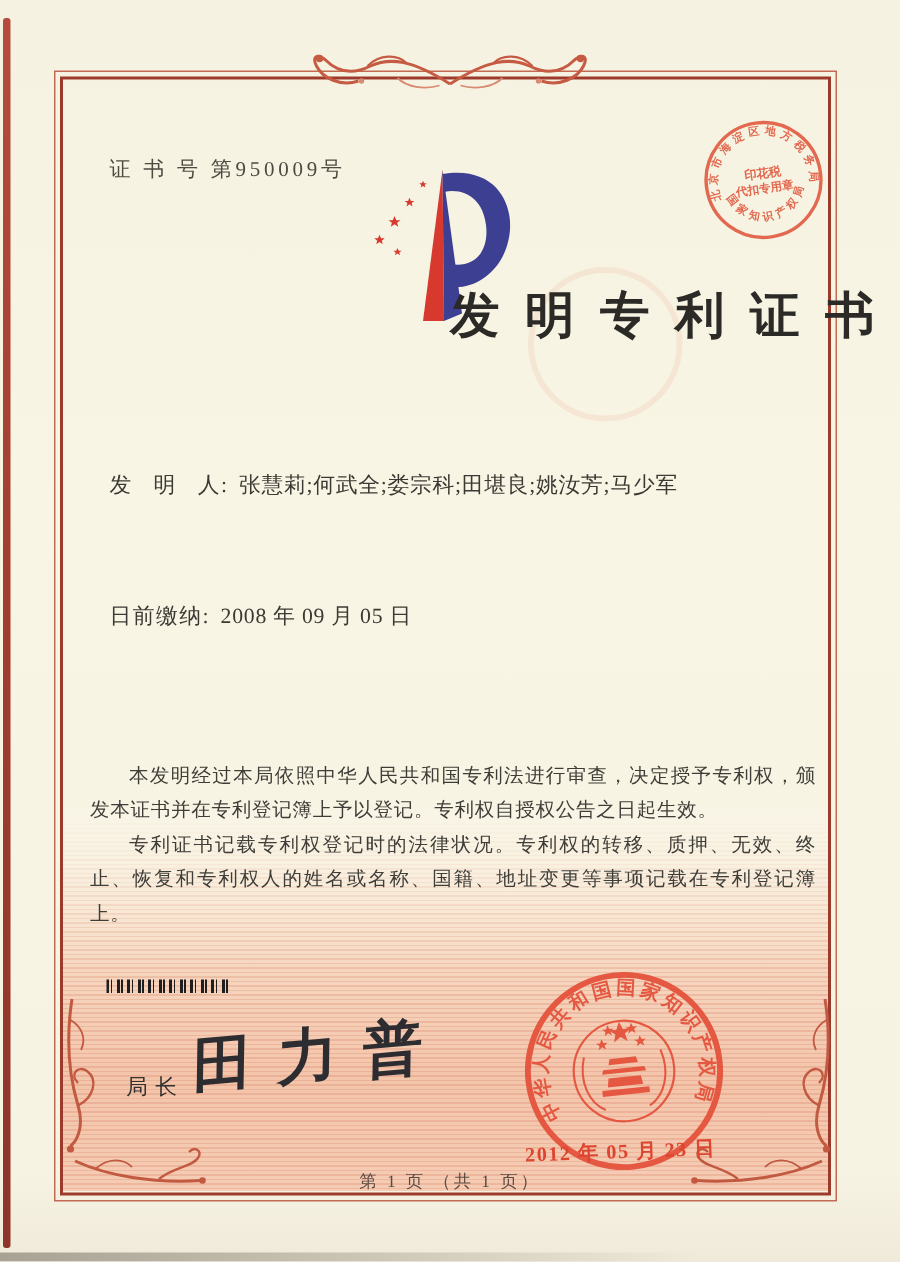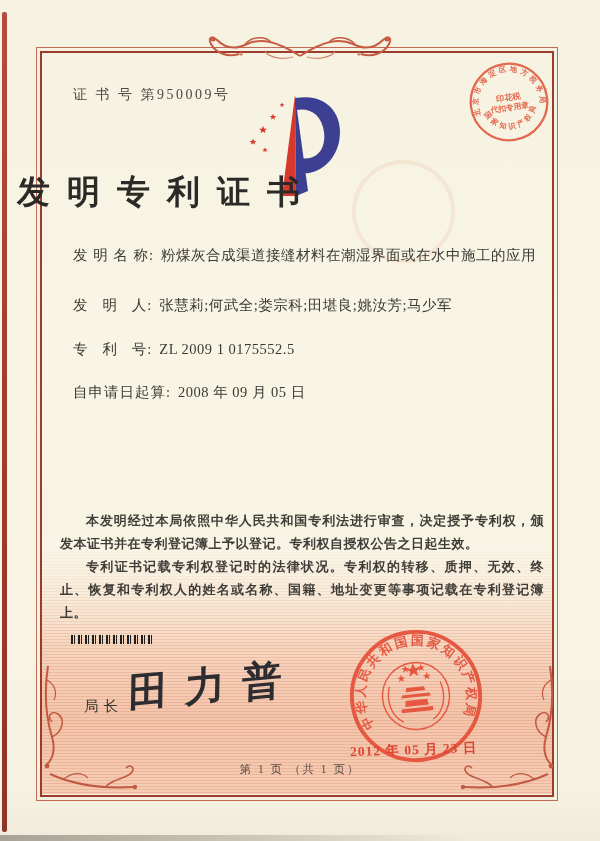--- a/index.html
+++ b/index.html
@@ -17,32 +17,32 @@
     background:linear-gradient(90deg,#a8a295 0%,#cbc5b4 40%,rgba(203,197,180,0) 78%);}
   
   .frame-outer{position:absolute;left:36px;top:47px;width:520px;height:752px;border:1px solid #c36a52;}
   .frame-inner{position:absolute;left:3px;top:3px;right:3px;bottom:3px;border:2px solid #9c3a2c;}
   
   .pink-band{position:absolute;left:42px;top:540px;width:510px;height:254px;z-index:1;
     background-image:
       linear-gradient(180deg,#f9f5e6 0%,rgba(249,245,230,.55) 18%,rgba(249,245,230,0) 42%),
       repeating-linear-gradient(180deg,rgba(208,106,78,.22) 0 1px,rgba(208,106,78,0) 1px 3px),
       linear-gradient(180deg,#f8f2e2 0%,#f7dcc6 32%,#f3c5ab 70%,#f5ccb4 100%);}
-  .content{position:absolute;inset:0;z-index:2;}
+  .content{position:absolute;inset:0;z-index:2;margin-top:18px;}
   .ornament{position:absolute;z-index:2;}
   .ghost-seal{position:absolute;left:352px;top:160px;width:95px;height:95px;border:4px solid rgba(222,88,66,.09);border-radius:50%;}
   .cert-no{position:absolute;left:73px;top:86px;font-size:14px;letter-spacing:2.5px;color:#4e4a42;}
   .logo{position:absolute;left:238px;top:92px;width:120px;height:122px;}
-  .title{position:absolute;left:0;right:0;top:170px;text-align:left;
+  .title{position:absolute;left:0;right:0;top:170px;text-align:right;
     font-size:33px;font-weight:700;letter-spacing:17px;text-indent:17px;color:#2b2a27;}
   .frow{position:absolute;left:73px;font-size:14.5px;color:#3b3933;white-space:nowrap;}
   .flabel{white-space:pre;letter-spacing:1px;}
   .fvalue{margin-left:7px;letter-spacing:.5px;}
-  .paras{position:absolute;left:60px;top:509px;width:484px;font-size:13px;line-height:23px;
-    color:#3f3d38;text-align:justify;font-weight:bold;}
+  .paras{position:absolute;left:60px;top:487px;width:484px;font-size:13px;line-height:23px;
+    color:#3f3d38;text-align:justify;}
   .paras p{margin:0;text-indent:2em;letter-spacing:.5px;}
   .sig-title{position:absolute;left:84px;top:697px;font-size:14.5px;letter-spacing:5px;color:#33312e;}
   .sig-name{position:absolute;left:128px;top:658px;font-size:40px;font-weight:600;color:#2d2d31;
     letter-spacing:17px;transform:rotate(-5deg) skewX(-6deg);white-space:nowrap;}
   .barcode{position:absolute;left:71px;top:635px;width:82px;height:9px;
     background:repeating-linear-gradient(90deg,#1f1f1f 0 2px,rgba(0,0,0,0) 2px 3px,#1f1f1f 3px 4px,rgba(0,0,0,0) 4px 7px);}
   .big-seal{position:absolute;left:347px;top:627px;width:138px;height:138px;opacity:.93;transform:rotate(-6deg);}
   .seal-date{position:absolute;left:350px;top:741px;width:135px;font-size:13.5px;font-weight:600;
     color:#dd4530;letter-spacing:1px;transform:rotate(-2deg);white-space:nowrap;}
   .tax-stamp{position:absolute;left:468px;top:61px;width:82px;height:82px;opacity:.9;transform:rotate(-8deg);}
@@ -108,31 +108,25 @@
       <path d="M57,6 C94,0 106,28 101,50 C96,73 76,84 61,81 L62,66 C80,69 88,56 86,40 C84,23 72,15 58,18 Z" fill="#3c3f92"></path>
       <use href="#star5" transform="translate(44,13) scale(0.5)" fill="#d8392e"></use>
       <use href="#star5" transform="translate(35,25) scale(0.65)" fill="#d8392e"></use>
       <use href="#star5" transform="translate(25,38) scale(0.8)" fill="#d8392e"></use>
       <use href="#star5" transform="translate(15,50) scale(0.7)" fill="#d8392e"></use>
       <use href="#star5" transform="translate(27,58) scale(0.55)" fill="#d8392e"></use>
     </svg>
 
     <div class="title">发明专利证书</div>
 
-    <div class="frow" style="top:246px">
-      <span class="flabel">发 明 名 称:</span><span class="fvalue">粉煤灰合成渠道接缝材料在潮湿界面或在水中施工的应用</span>
-    </div>
     <div class="frow" style="top:296px">
       <span class="flabel">发   明   人:</span><span class="fvalue">张慧莉;何武全;娄宗科;田堪良;姚汝芳;马少军</span>
     </div>
-    <div class="frow" style="top:340px">
-      <span class="flabel">专   利   号:</span><span class="fvalue">ZL 2009 1 0175552.5</span>
-    </div>
     <div class="frow" style="top:383px">
-      <span class="flabel">自申请日起算:</span><span class="fvalue">2008 年 09 月 05 日</span>
+      <span class="flabel">日前缴纳:</span><span class="fvalue">2008 年 09 月 05 日</span>
     </div>
 
     <div class="paras">
       <p>本发明经过本局依照中华人民共和国专利法进行审查，决定授予专利权，颁发本证书并在专利登记簿上予以登记。专利权自授权公告之日起生效。</p>
       <p>专利证书记载专利权登记时的法律状况。专利权的转移、质押、无效、终止、恢复和专利权人的姓名或名称、国籍、地址变更等事项记载在专利登记簿上。</p>
     </div>
 
     <div class="barcode"></div>
 
     <div class="sig-title">局长</div>

